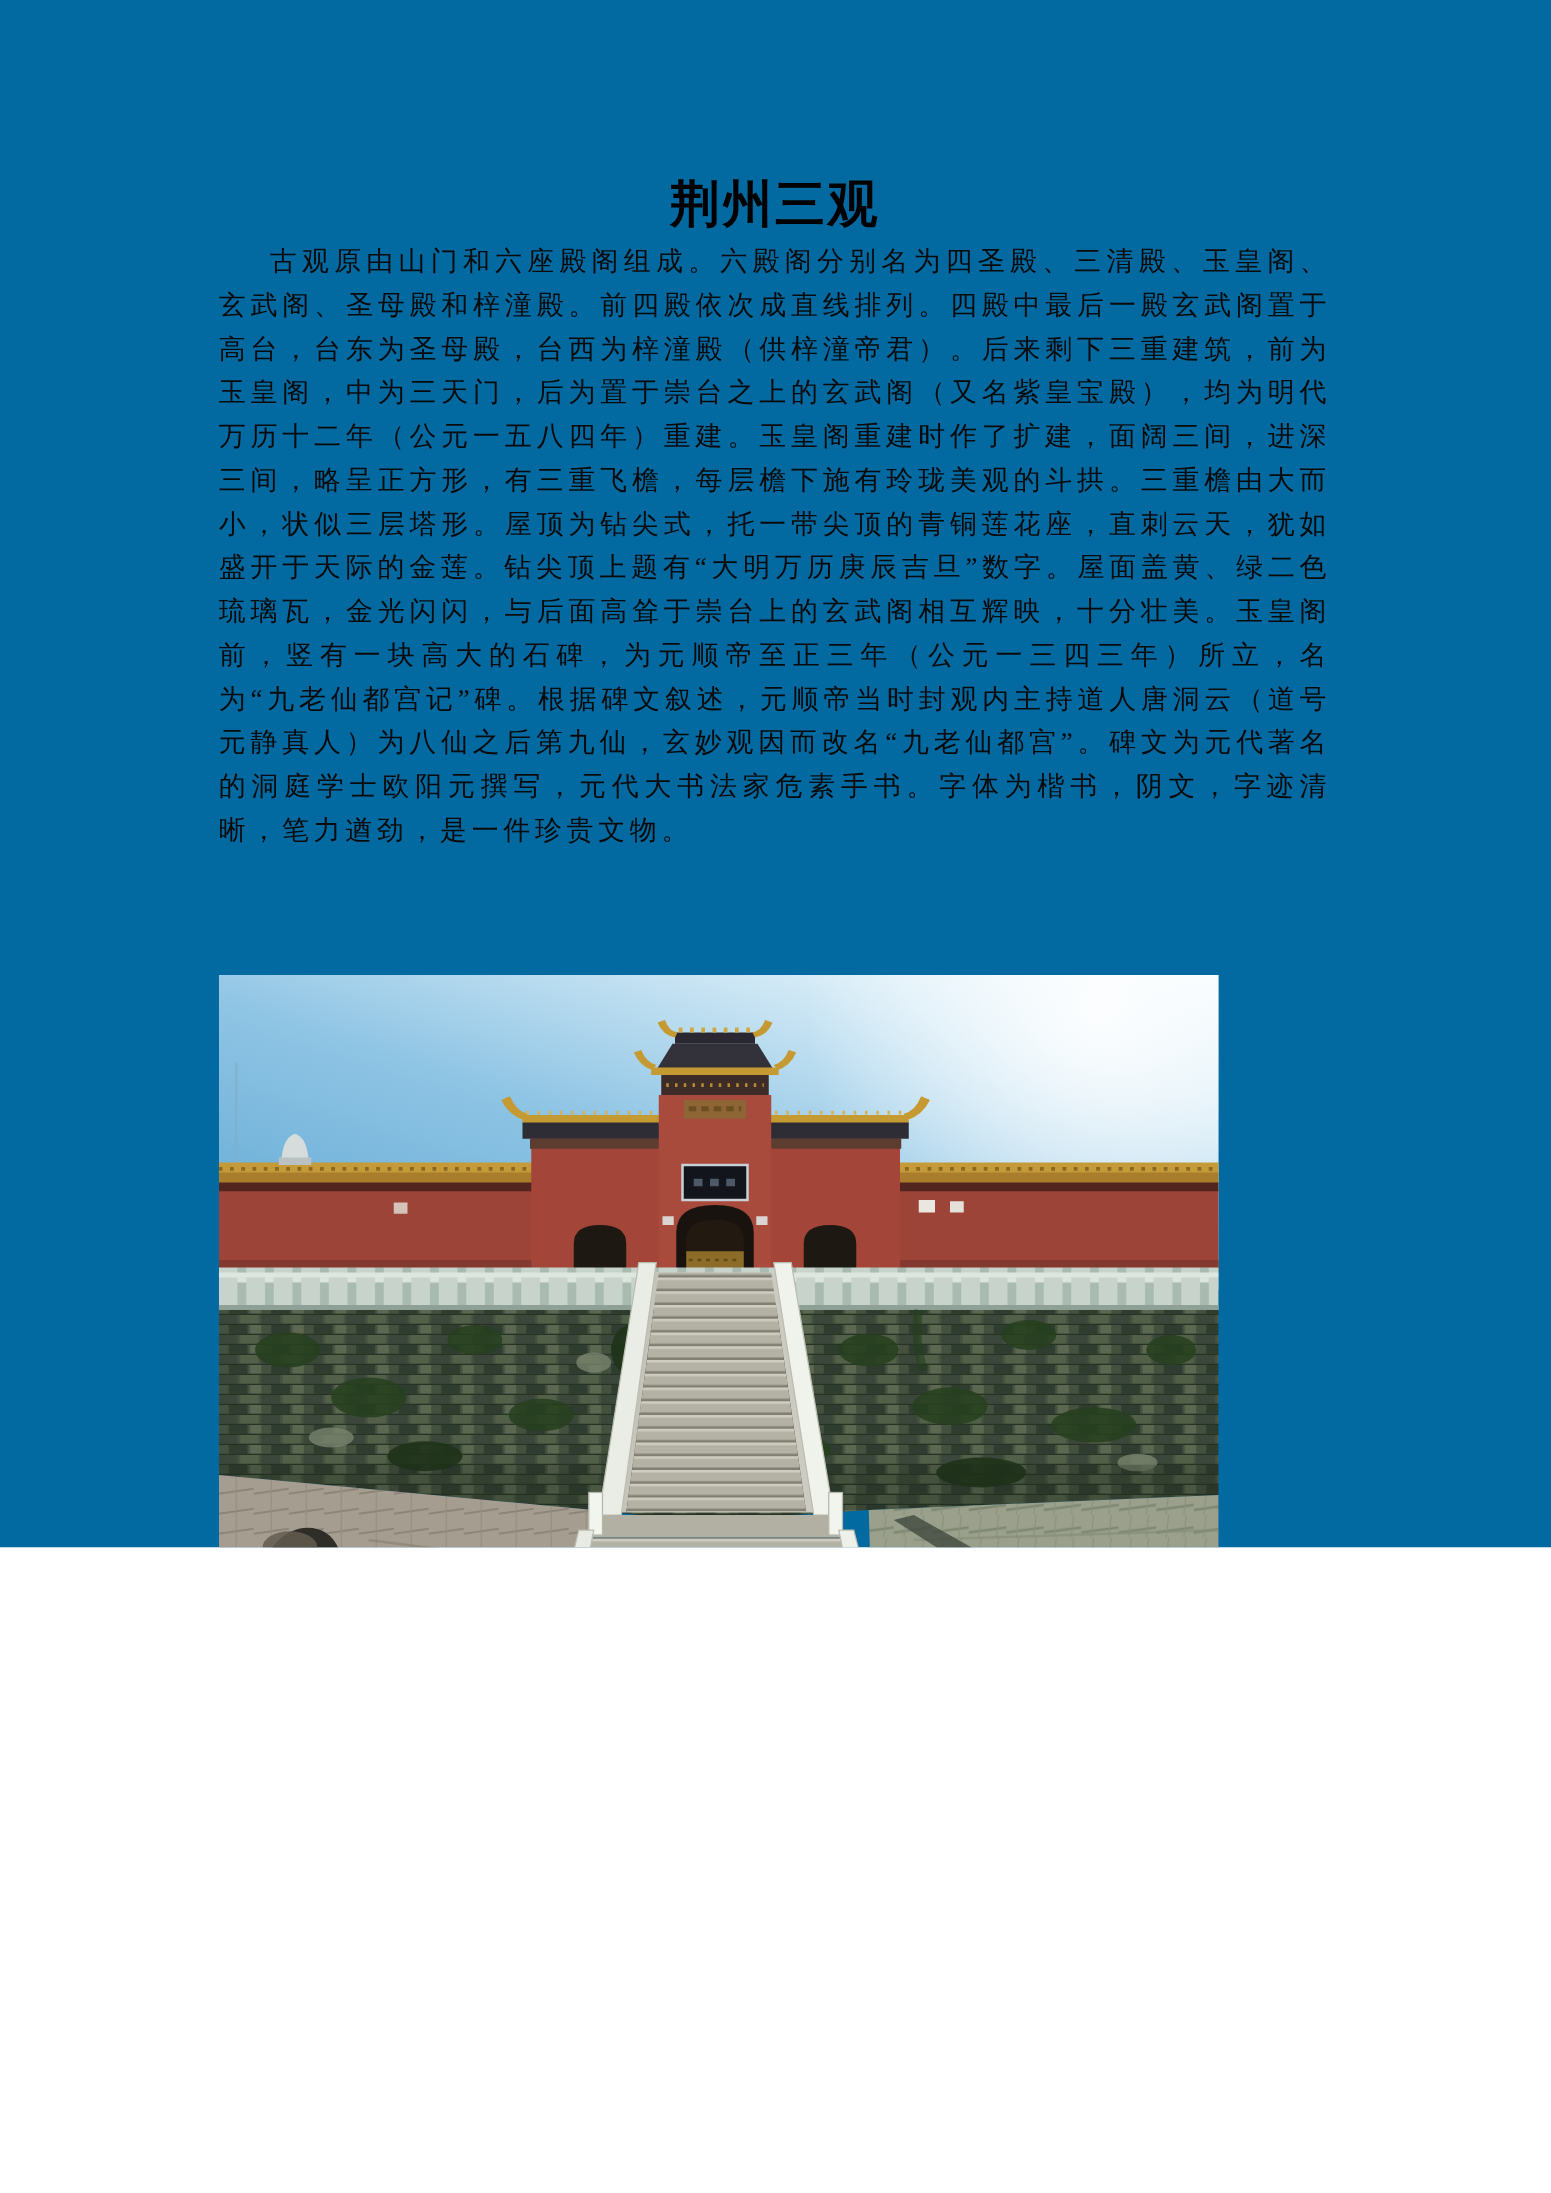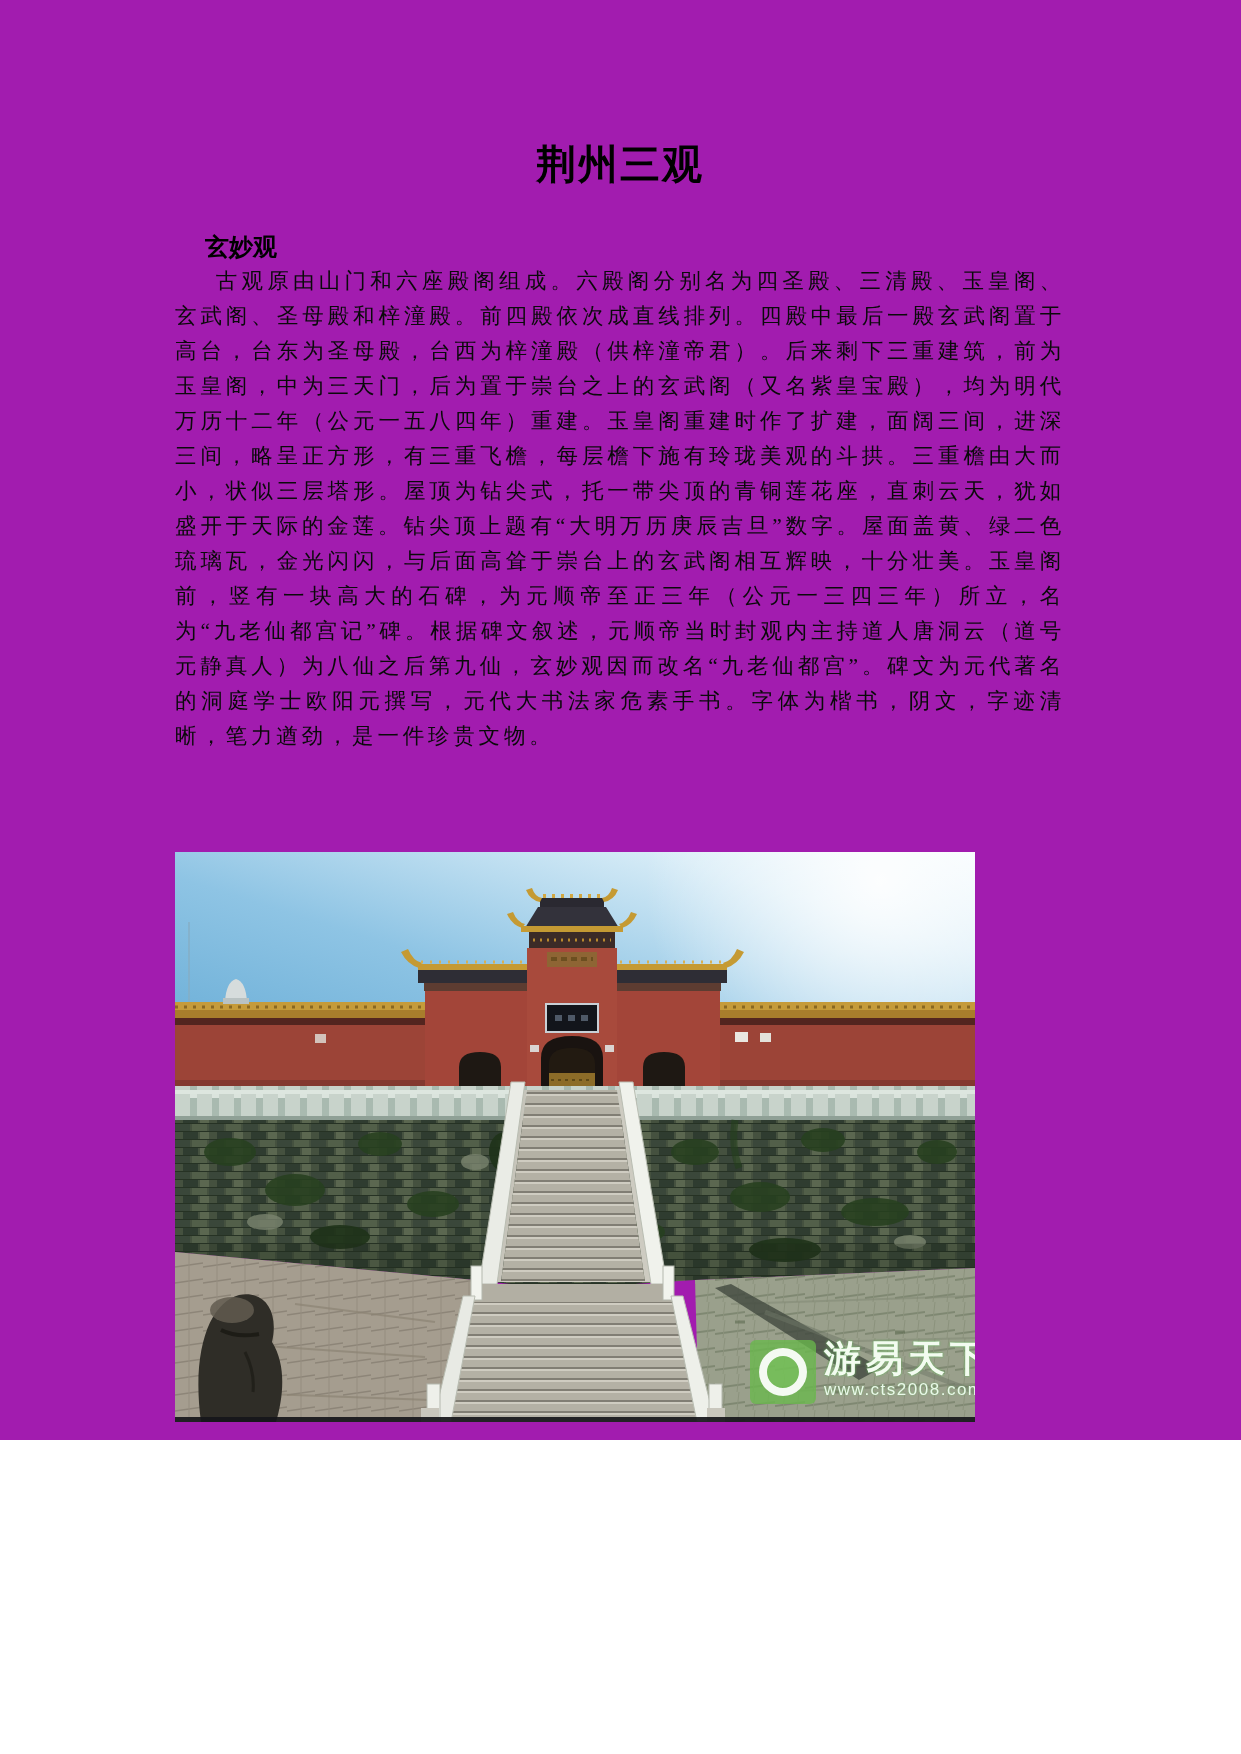--- a/index.html
+++ b/index.html
@@ -1,20 +1,20 @@
 <!DOCTYPE html>
 <html><head>
 <meta charset="utf-8">
 <style>
   html,body{margin:0;padding:0;background:#ffffff;}
   .page{
     position:relative;
     width:1241px;
-    height:1440px;
-    background:#a21caf;
+    height:1238px;
+    background:#0369a1;
     overflow:hidden;
     color:#111;
   }
   .content{
     position:absolute;
     left:175px;
     top:0;
     width:890px;
   }
   h1.doc-title{
@@ -97,21 +97,20 @@
   }
 </style>
 </head>
 <body>
 
 <div class="page">
   <div class="content">
 
     <h1 class="doc-title">荆州三观</h1>
 
-    <h2 class="sec-heading">玄妙观</h2>
 
 
     <p class="body-para">古观原由山门和六座殿阁组成。六殿阁分别名为四圣殿、三清殿、玉皇阁、玄武阁、圣母殿和梓潼殿。前四殿依次成直线排列。四殿中最后一殿玄武阁置于高台，台东为圣母殿，台西为梓潼殿（供梓潼帝君）。后来剩下三重建筑，前为玉皇阁，中为三天门，后为置于崇台之上的玄武阁（又名紫皇宝殿），均为明代万历十二年（公元一五八四年）重建。玉皇阁重建时作了扩建，面阔三间，进深三间，略呈正方形，有三重飞檐，每层檐下施有玲珑美观的斗拱。三重檐由大而小，状似三层塔形。屋顶为钻尖式，托一带尖顶的青铜莲花座，直刺云天，犹如盛开于天际的金莲。钻尖顶上题有“大明万历庚辰吉旦”数字。屋面盖黄、绿二色琉璃瓦，金光闪闪，与后面高耸于崇台上的玄武阁相互辉映，十分壮美。玉皇阁前，竖有一块高大的石碑，为元顺帝至正三年（公元一三四三年）所立，名为“九老仙都宫记”碑。根据碑文叙述，元顺帝当时封观内主持道人唐洞云（道号元静真人）为八仙之后第九仙，玄妙观因而改名“九老仙都宫”。碑文为元代著名的洞庭学士欧阳元撰写，元代大书法家危素手书。字体为楷书，阴文，字迹清晰，笔力遒劲，是一件珍贵文物。</p>
 
     <figure class="photo">
       <svg width="800" height="570" viewBox="0 0 800 570" xmlns="http://www.w3.org/2000/svg">
         <defs>
           <linearGradient id="sky" x1="0" y1="1" x2="1" y2="0">
             <stop offset="0" stop-color="#5ea6d2"></stop>
             <stop offset="0.45" stop-color="#8ec4e4"></stop>

